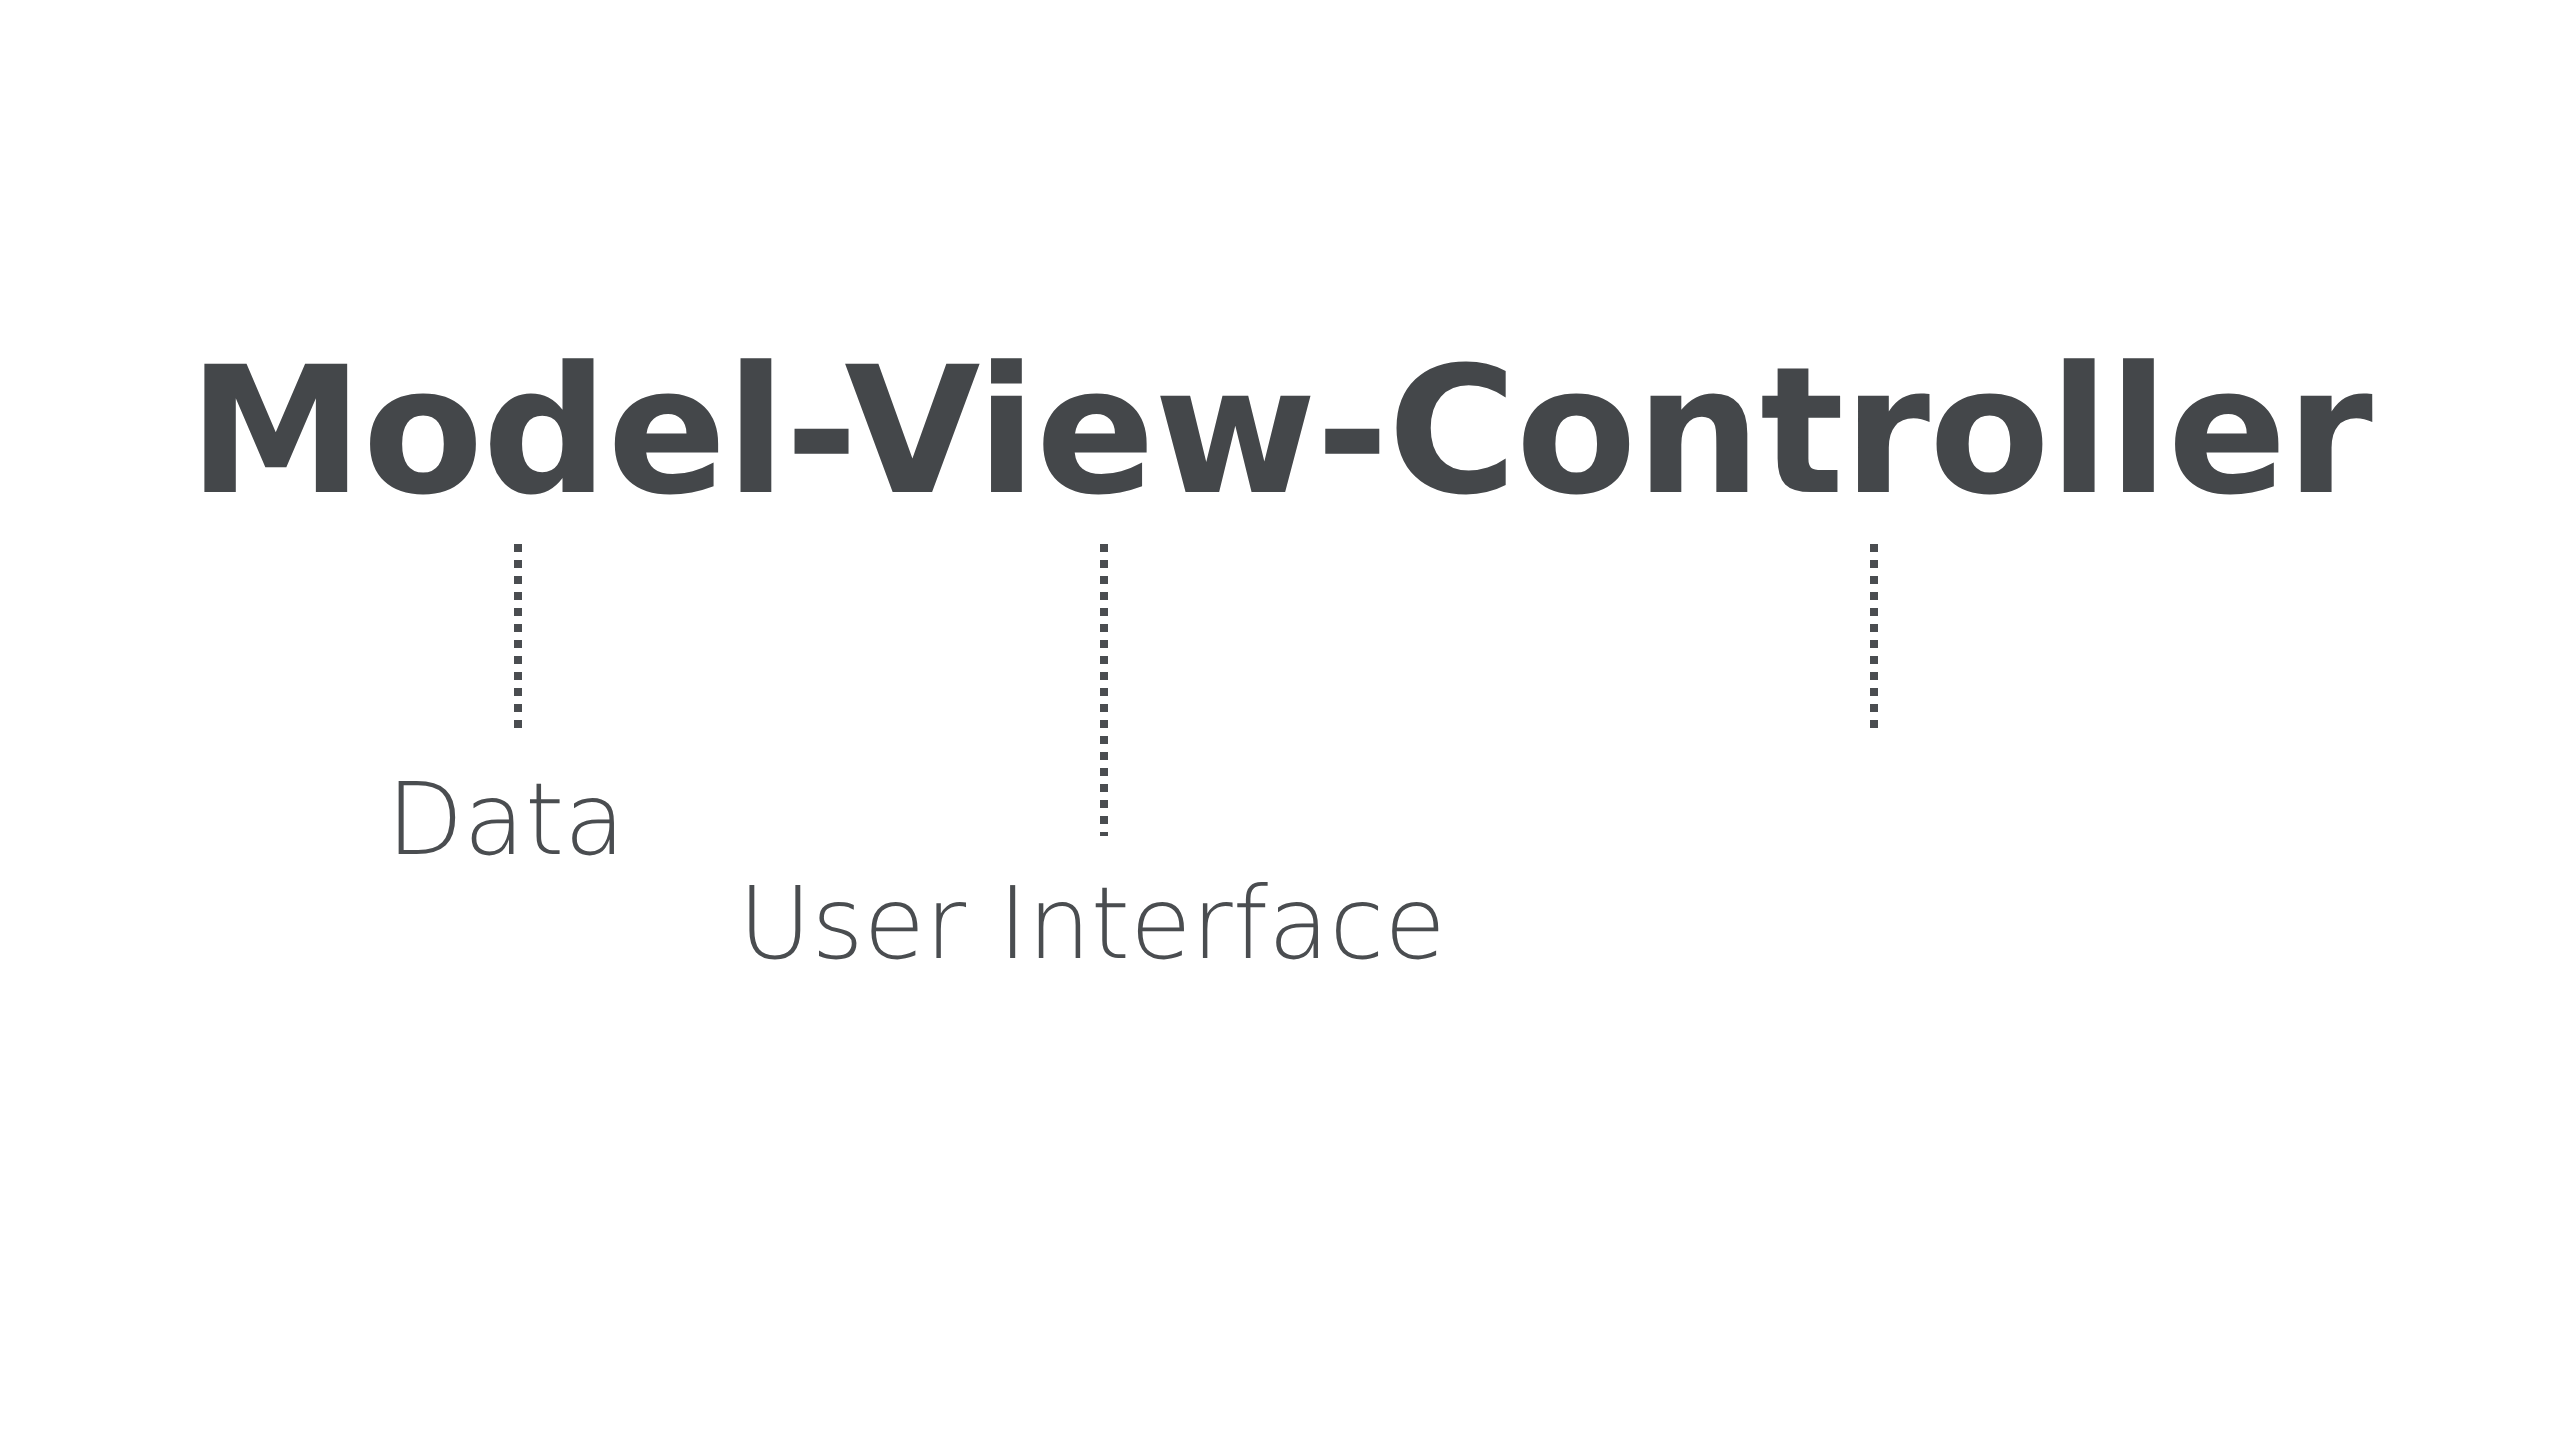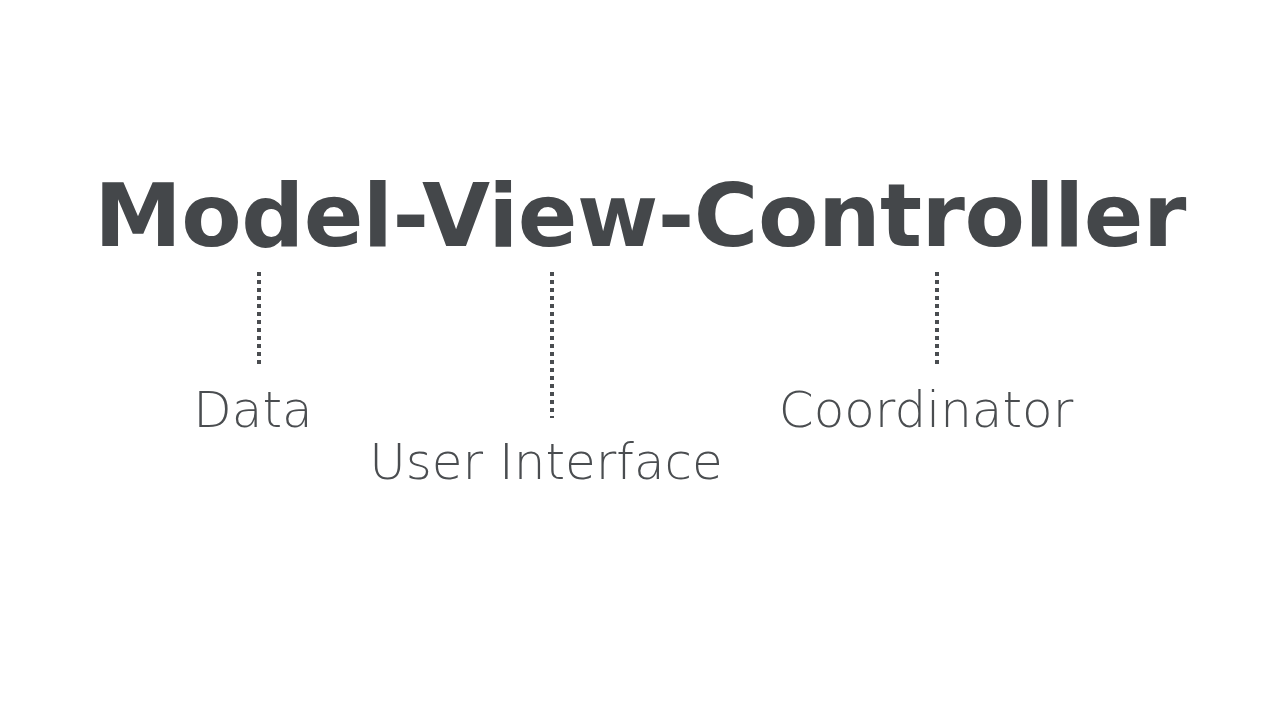--- a/index.html
+++ b/index.html
@@ -88,15 +88,14 @@
 <div id="slide">
 
   <div class="title">Model-View-Controller</div>
 
   <div class="connector left"></div>
   <div class="connector middle"></div>
   <div class="connector right"></div>
 
   <div class="leaf-label data">Data</div>
   <div class="leaf-label ui">User Interface</div>
-  <div class="leaf-label coordinator">Coordinator</div>
 
 </div>
 
 </body></html>

